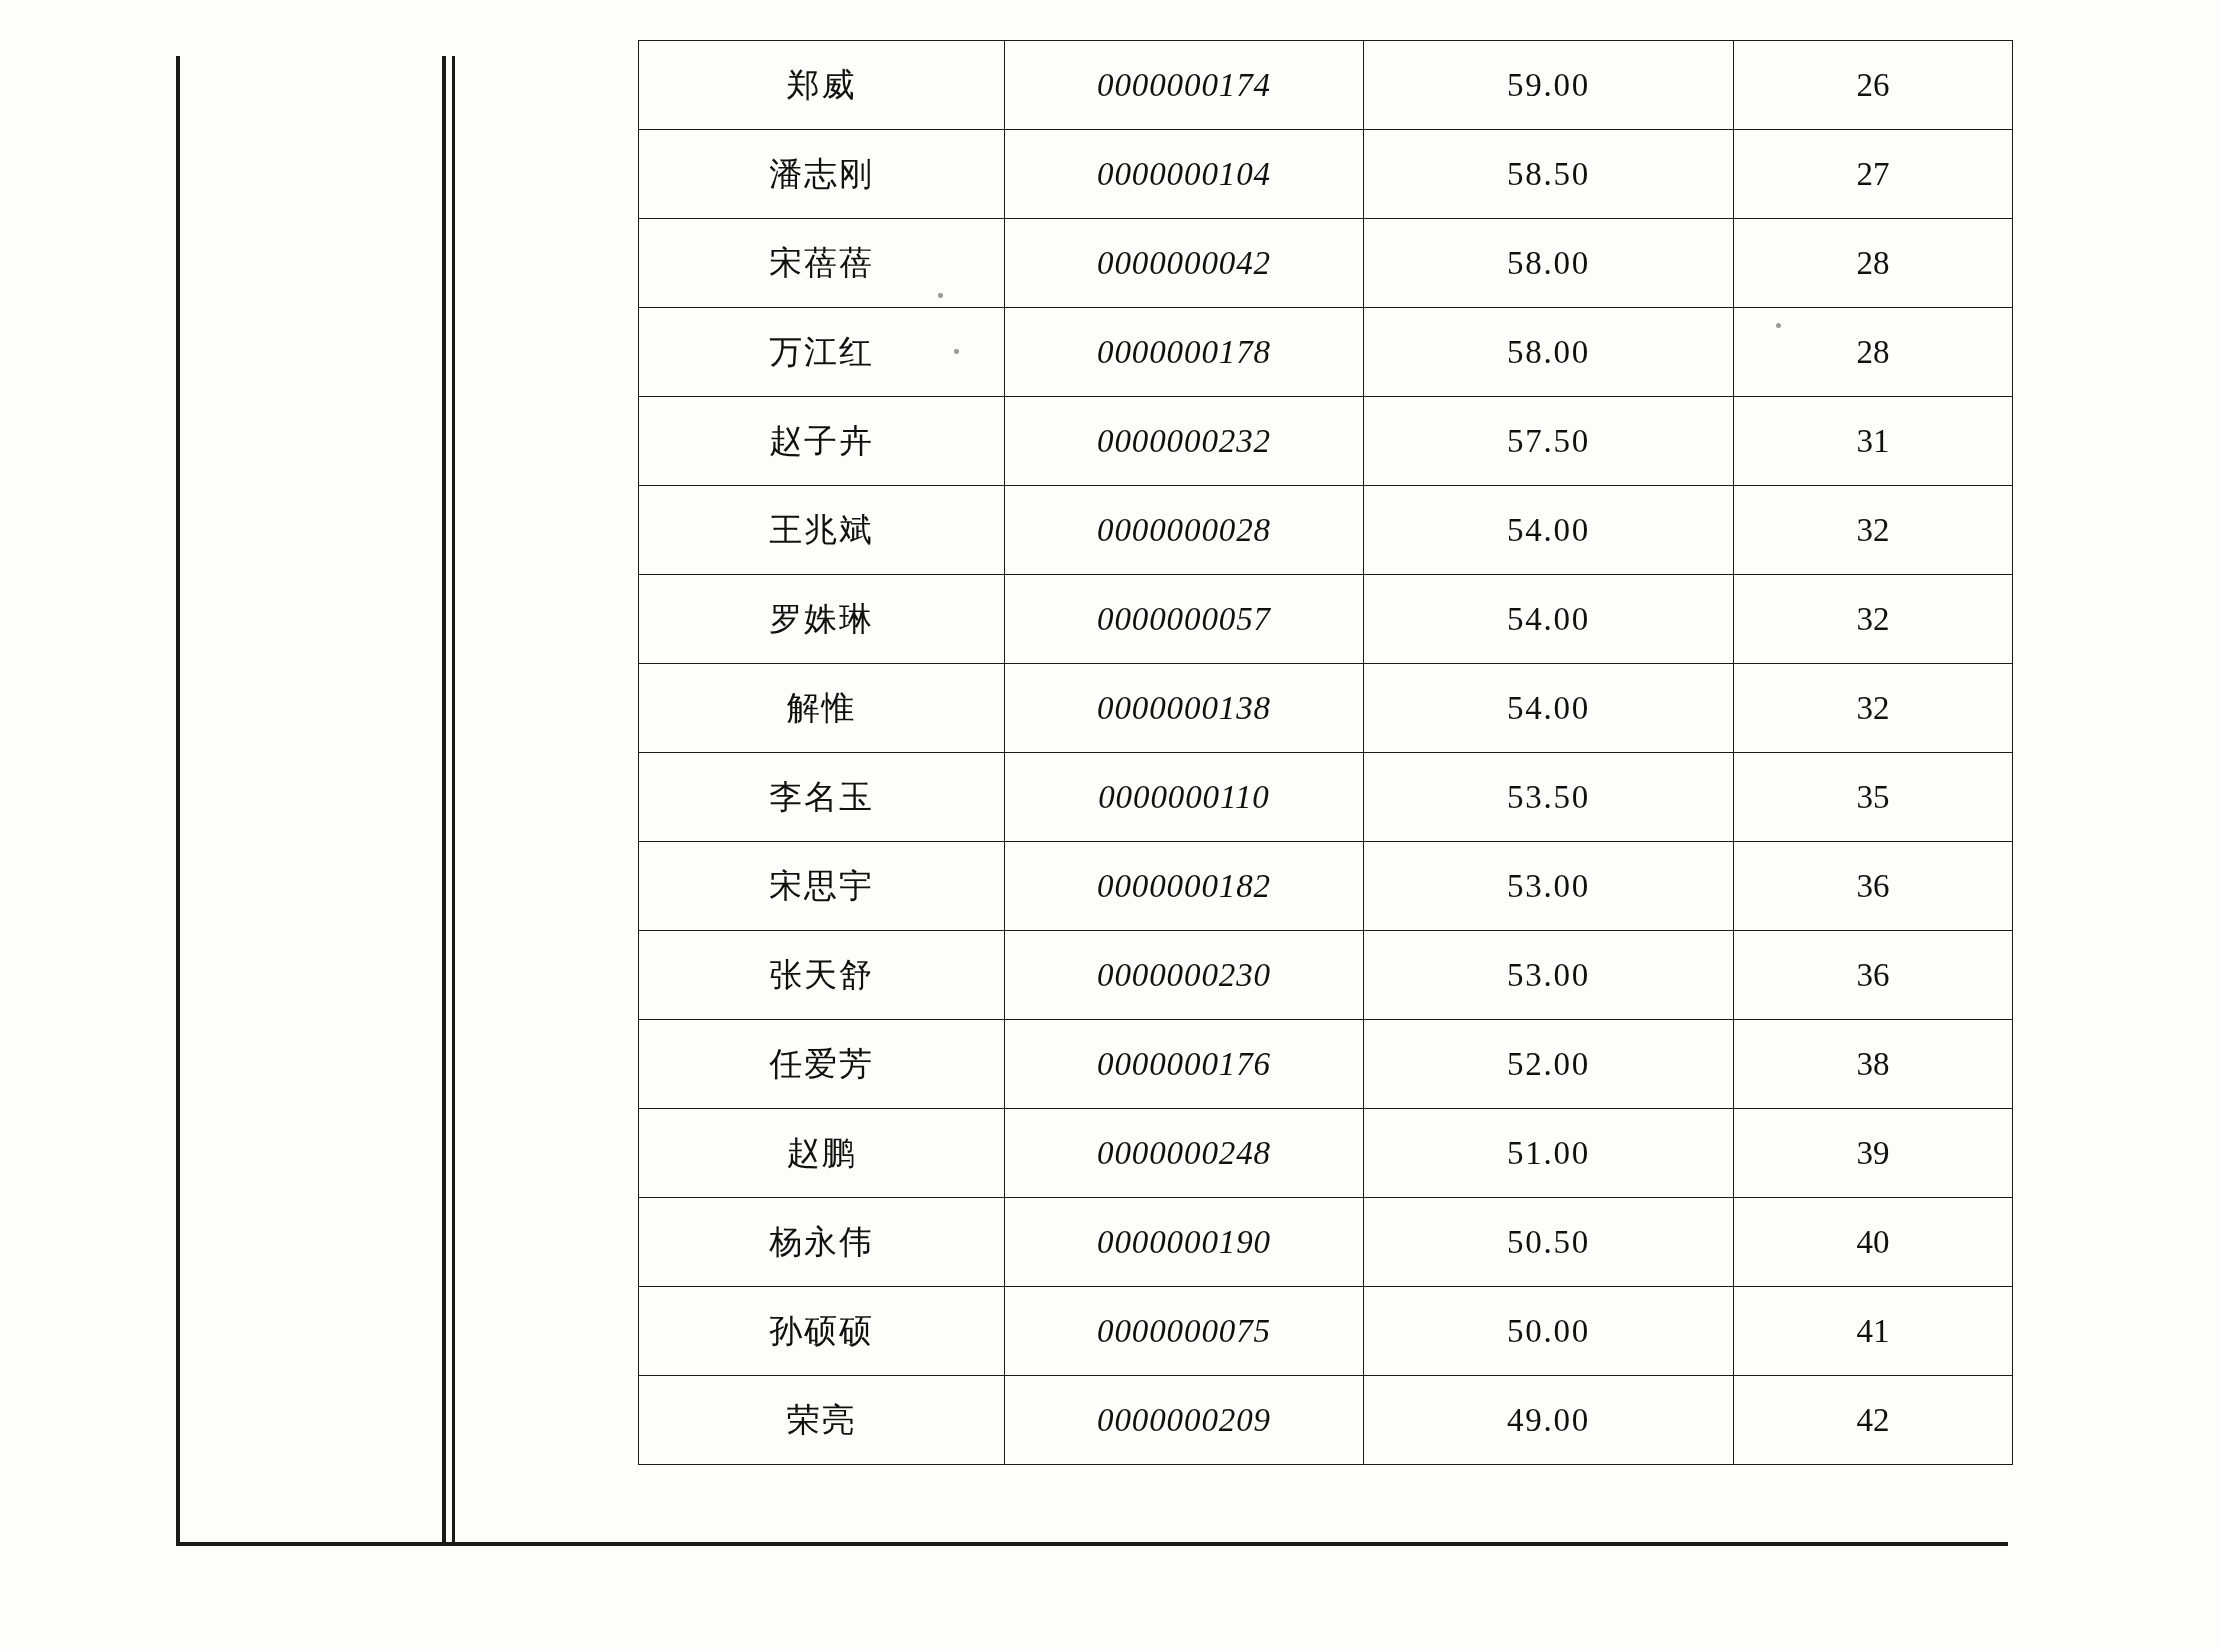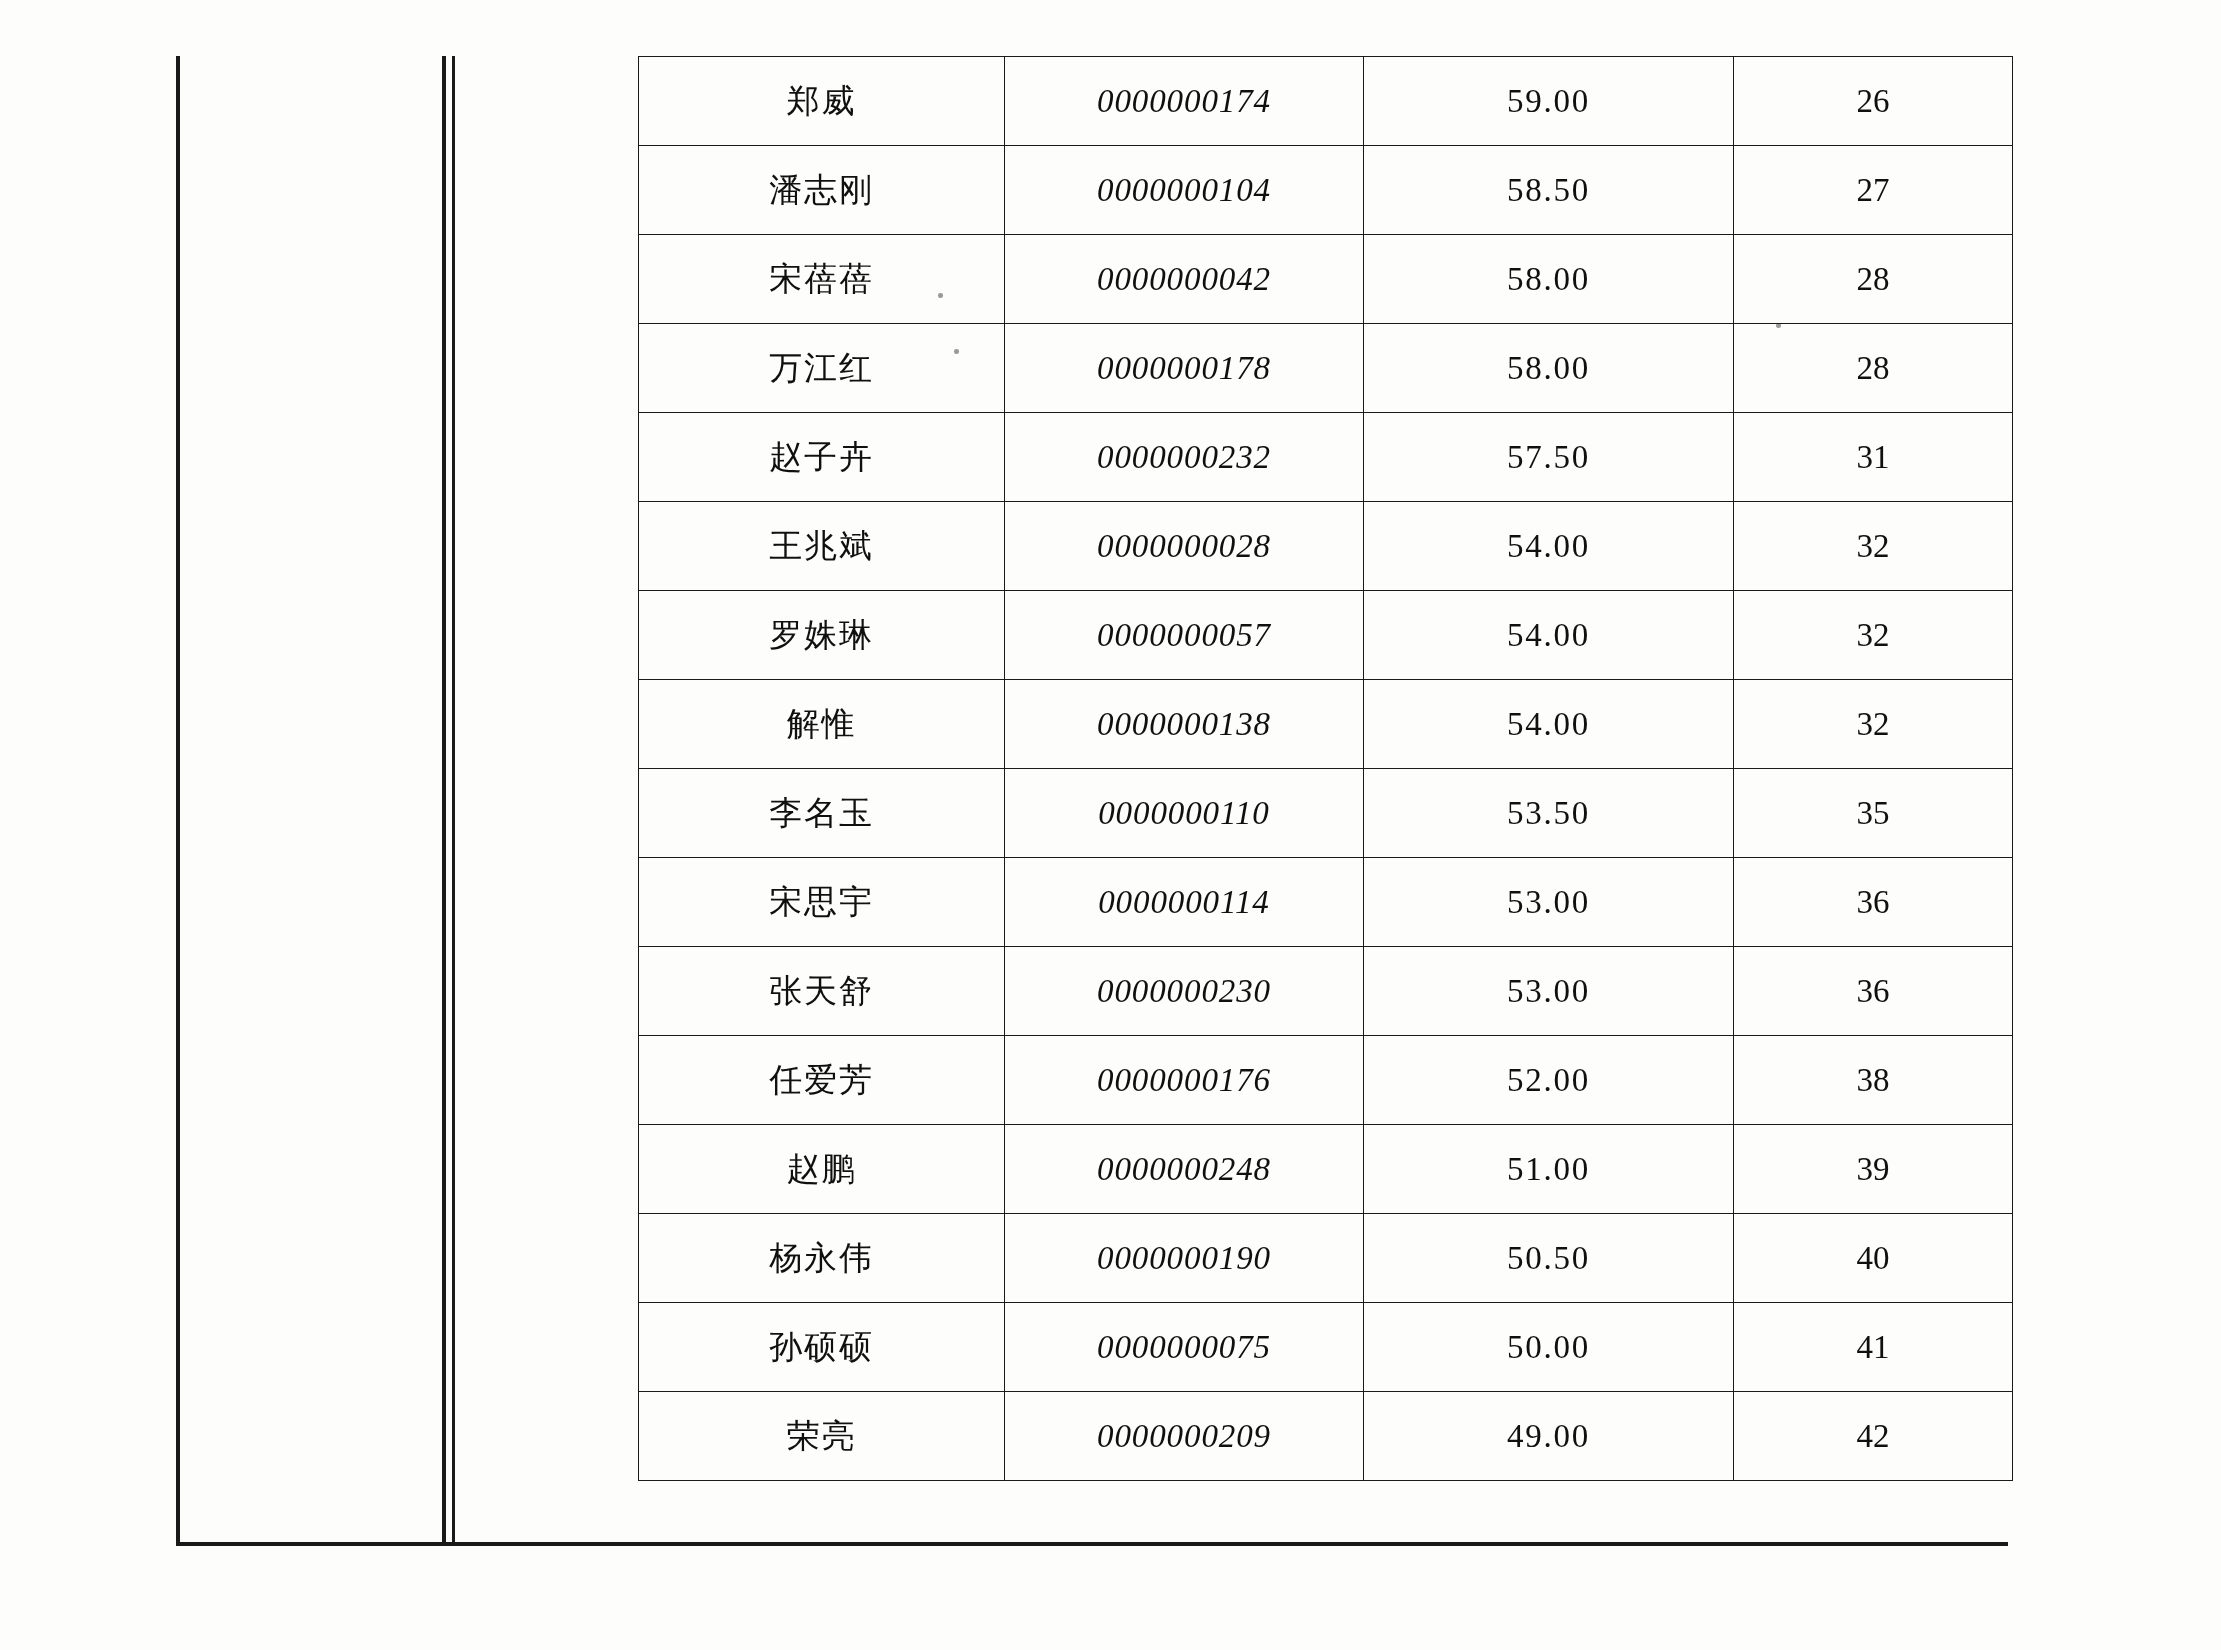--- a/index.html
+++ b/index.html
@@ -38,21 +38,21 @@
     top: 1542px;
     width: 1832px;
     height: 3.6px;
     background: #1a1a1a;
   }
 
   
   .table-wrap {
     position: absolute;
     left: 638px;
-    top: 56px;
+    top: 40px;
     width: 1370px;
   }
   table.grid {
     border-collapse: collapse;
     width: 100%;
     table-layout: fixed;
   }
   table.grid td {
     border: 1.8px solid #1a1a1a;
     height: 88px;
@@ -163,21 +163,21 @@
             <td class="c-rank">32</td>
           </tr>
           <tr>
             <td class="c-name">李名玉</td>
             <td class="c-id">0000000110</td>
             <td class="c-score">53.50</td>
             <td class="c-rank">35</td>
           </tr>
           <tr>
             <td class="c-name">宋思宇</td>
-            <td class="c-id">0000000114</td>
+            <td class="c-id">0000000182</td>
             <td class="c-score">53.00</td>
             <td class="c-rank">36</td>
           </tr>
           <tr>
             <td class="c-name">张天舒</td>
             <td class="c-id">0000000230</td>
             <td class="c-score">53.00</td>
             <td class="c-rank">36</td>
           </tr>
           <tr>

